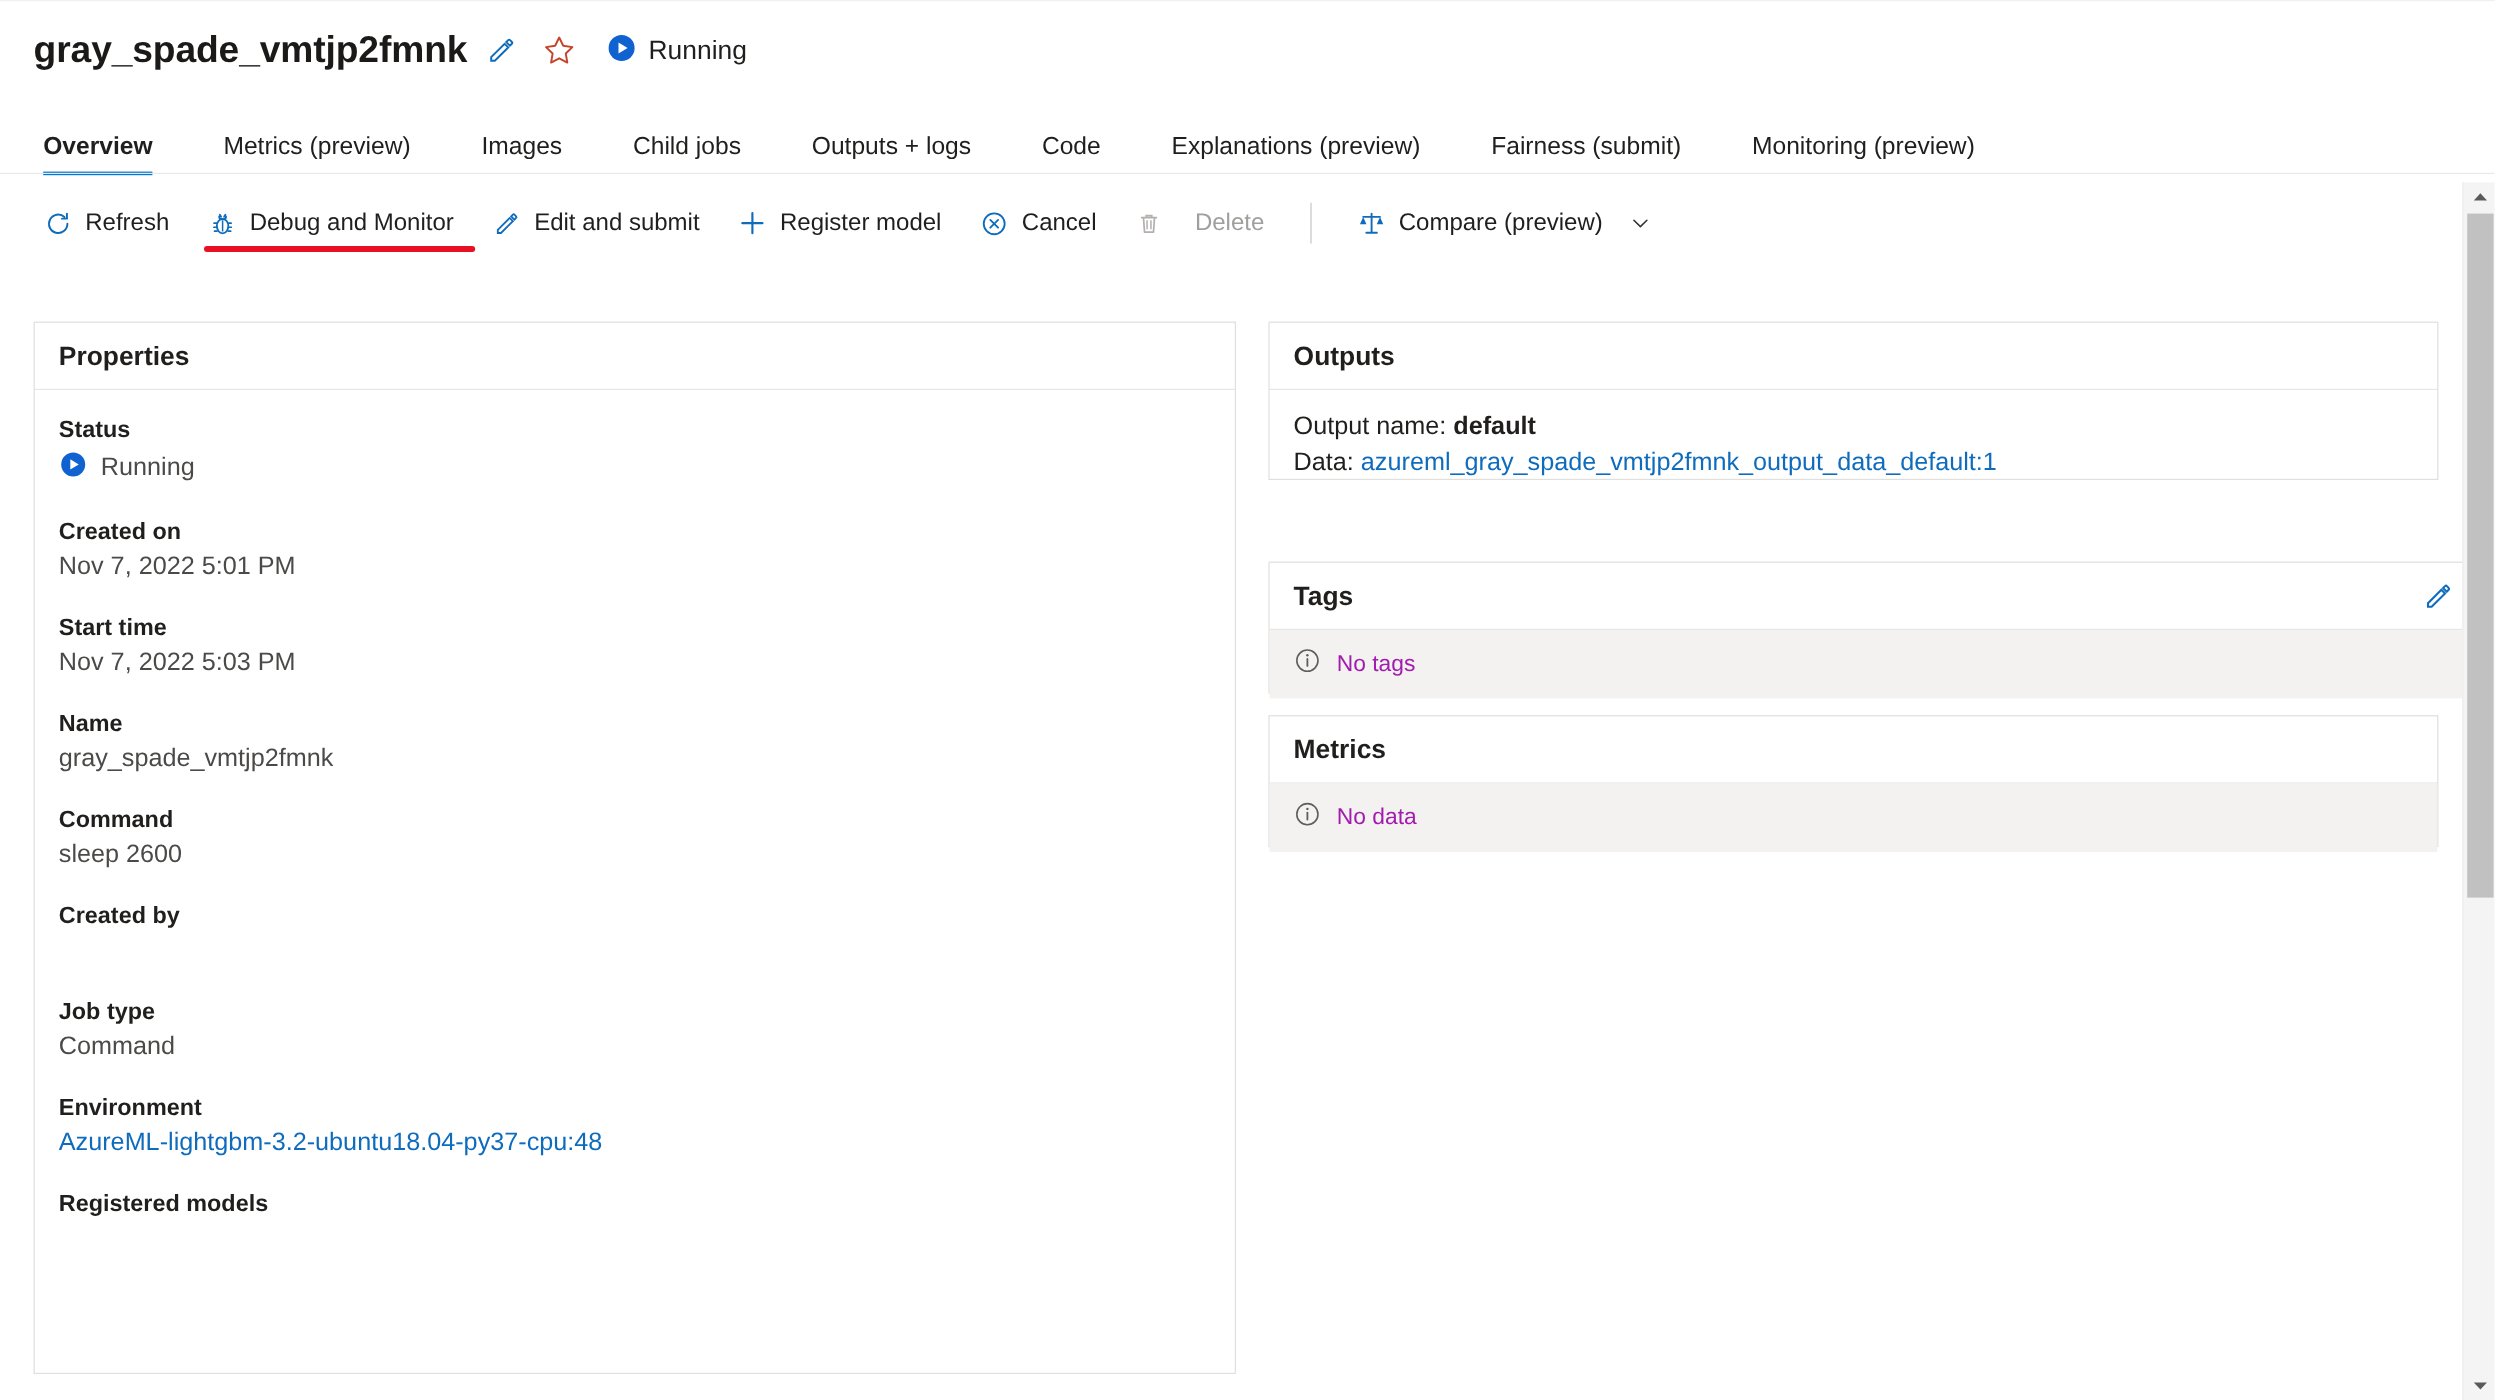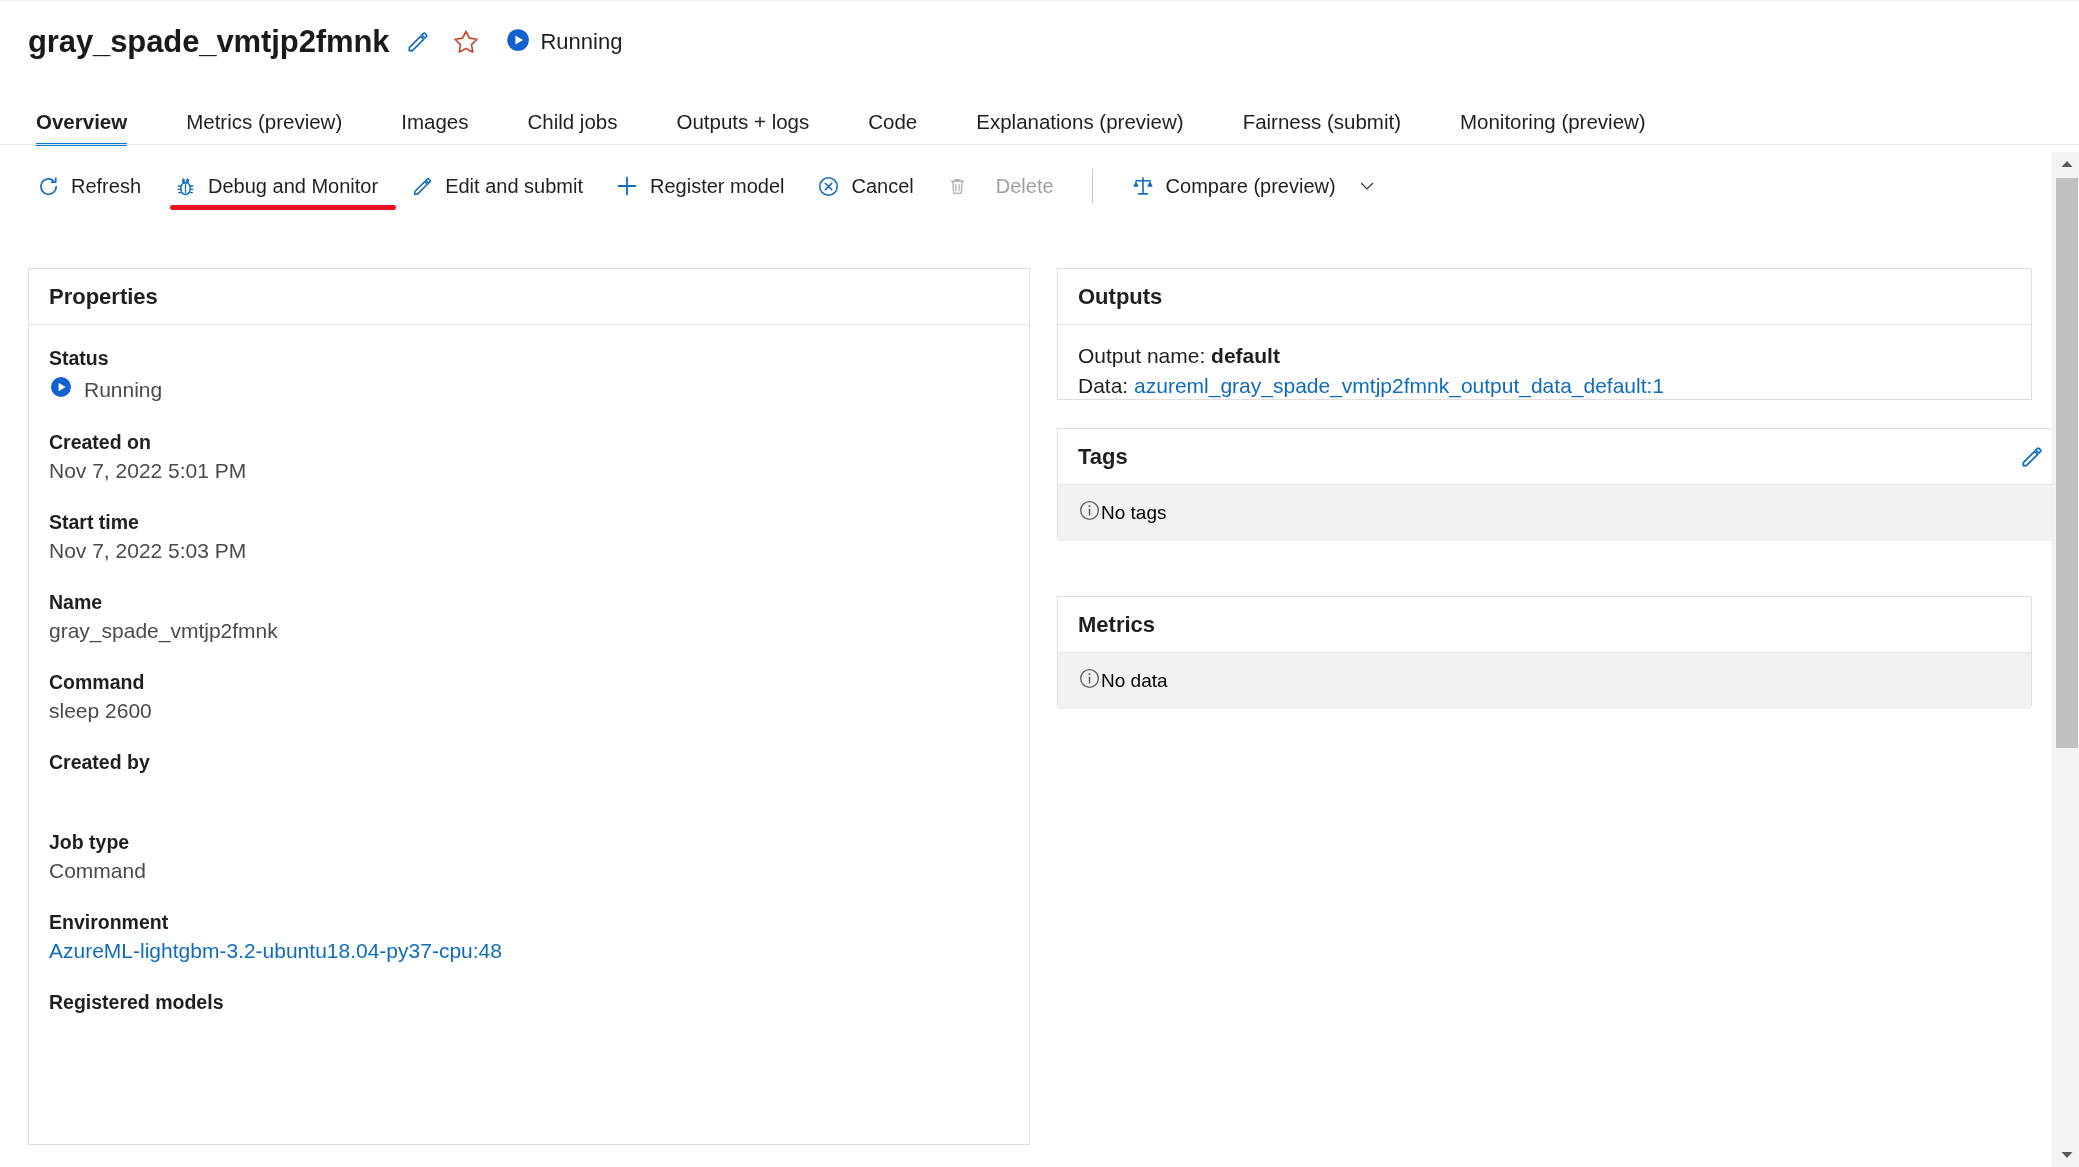--- a/index.html
+++ b/index.html
@@ -137,25 +137,25 @@
     font-size: 22px;
     font-weight: 700;
     color: #201f1e;
   }
   .edit-btn {
     display: inline-flex; align-items: center; justify-content: center;
     width: 34px; height: 34px;
     cursor: pointer;
   }
   .empty-row {
-    display: flex; align-items: center; 
+    display: flex; align-items: center; gap: 13px;
     background: #f3f2f1;
     padding: 14px 20px;
     font-size: 19px;
-    color: #000000;
+    color: #a21caf;
   }
 
   
   #properties-card {
     left: 28px; top: 268px;
     width: 1002px; height: 877px;
     overflow: hidden;
   }
   .props-body { padding: 22px 20px 10px 20px; }
   .prop { margin-bottom: 27px; }
@@ -172,21 +172,21 @@
   }
   .prop-value.link { color: #0f6cbd; cursor: pointer; }
 
   
   #outputs-card { left: 1057px; top: 268px; width: 975px; height: 132px; }
   .outputs-body { padding: 16px 20px 18px 20px; }
   .out-line { font-size: 21px; color: #201f1e; line-height: 1.45; }
   .out-line b { font-weight: 700; }
   .out-link { color: #0f6cbd; cursor: pointer; }
 
-  #tags-card { left: 1057px; top: 428px; width: 1013px; height: 110px; }
+  #tags-card { left: 1057px; top: 468px; width: 1013px; height: 110px; }
   #metrics-card { left: 1057px; top: 596px; width: 975px; height: 110px; }
   #description-card { left: 1057px; top: 744px; width: 975px; height: 110px; }
 
   
   .scroll-track {
     position: absolute;
     right: 0; top: 152px;
     width: 27px; height: 1015px;
     background: #f4f4f4;
     border-left: 1px solid #ededed;

